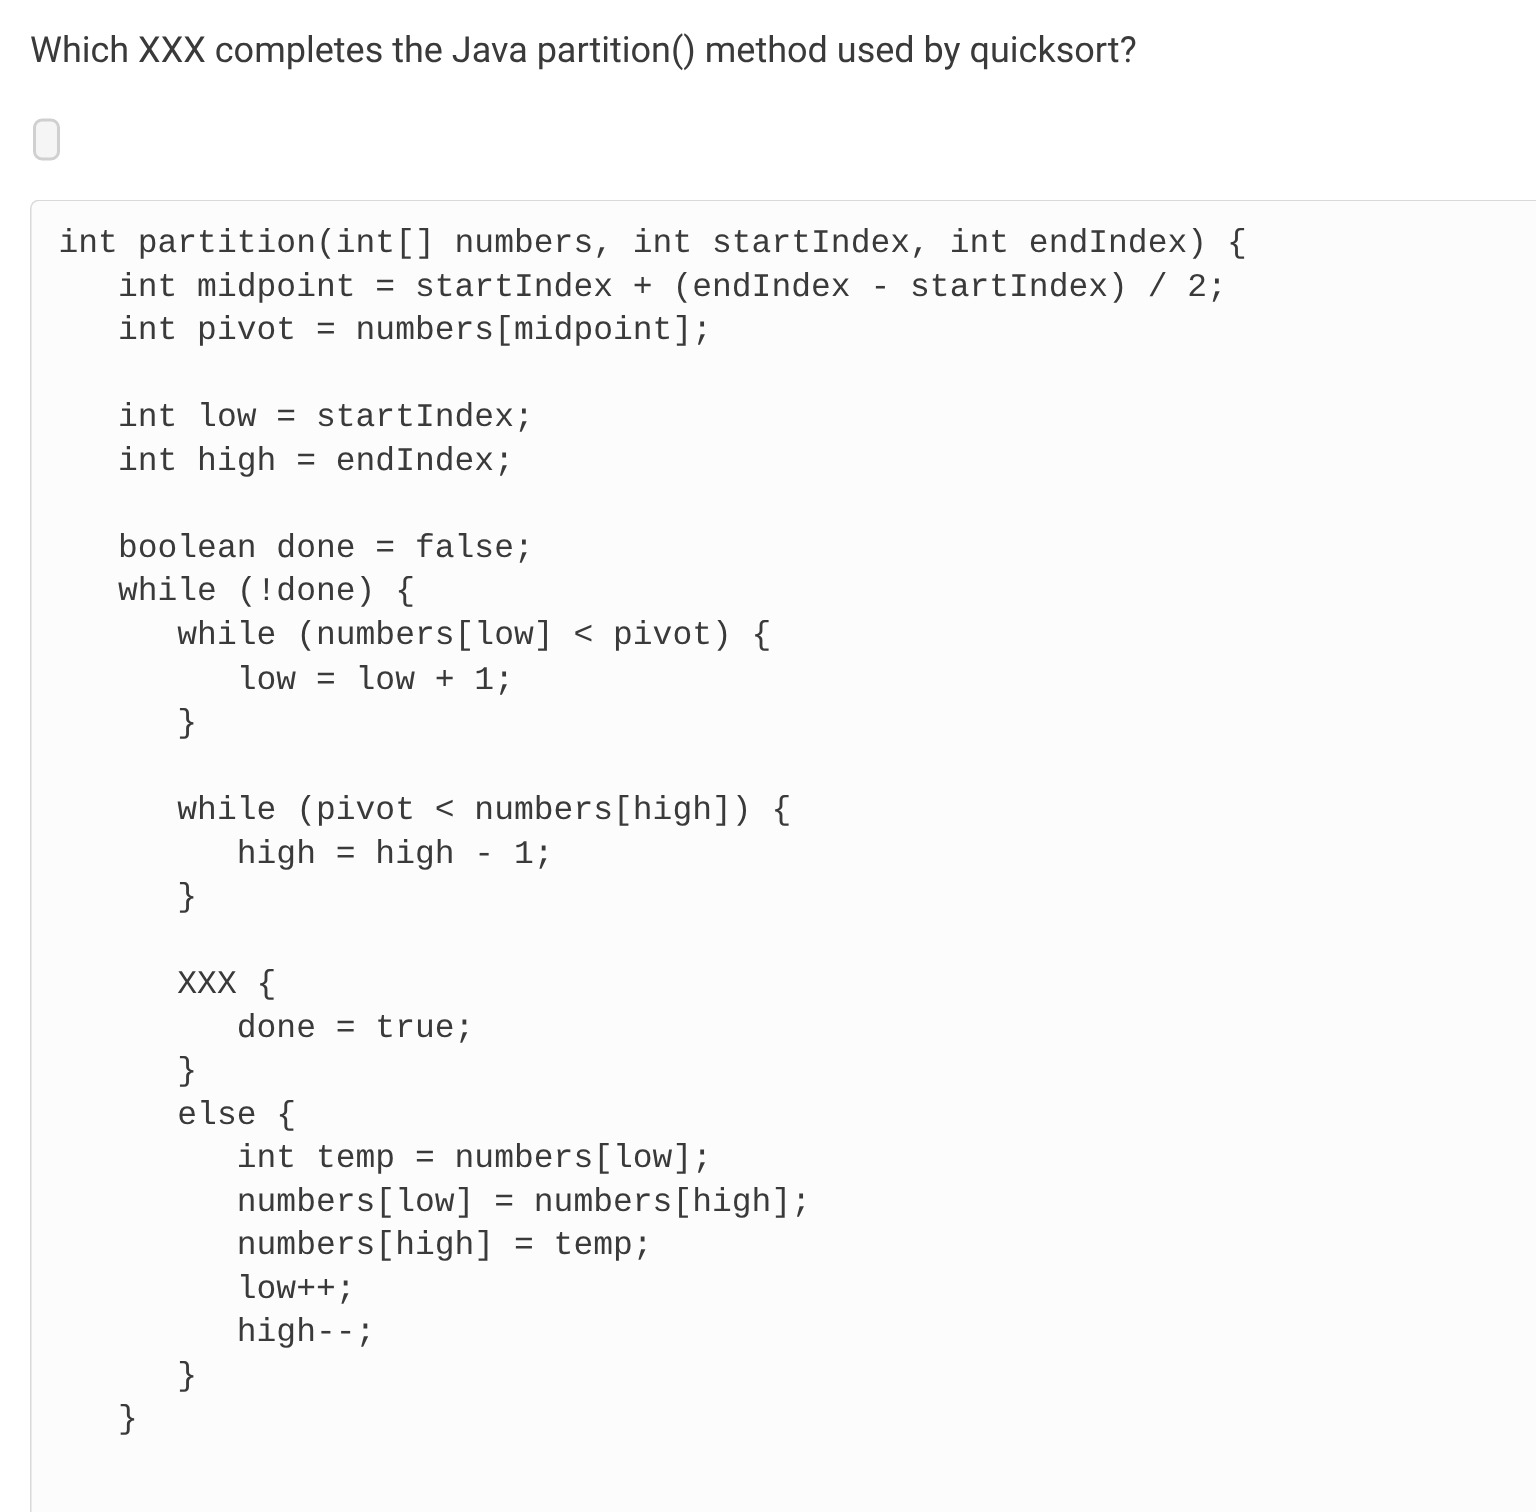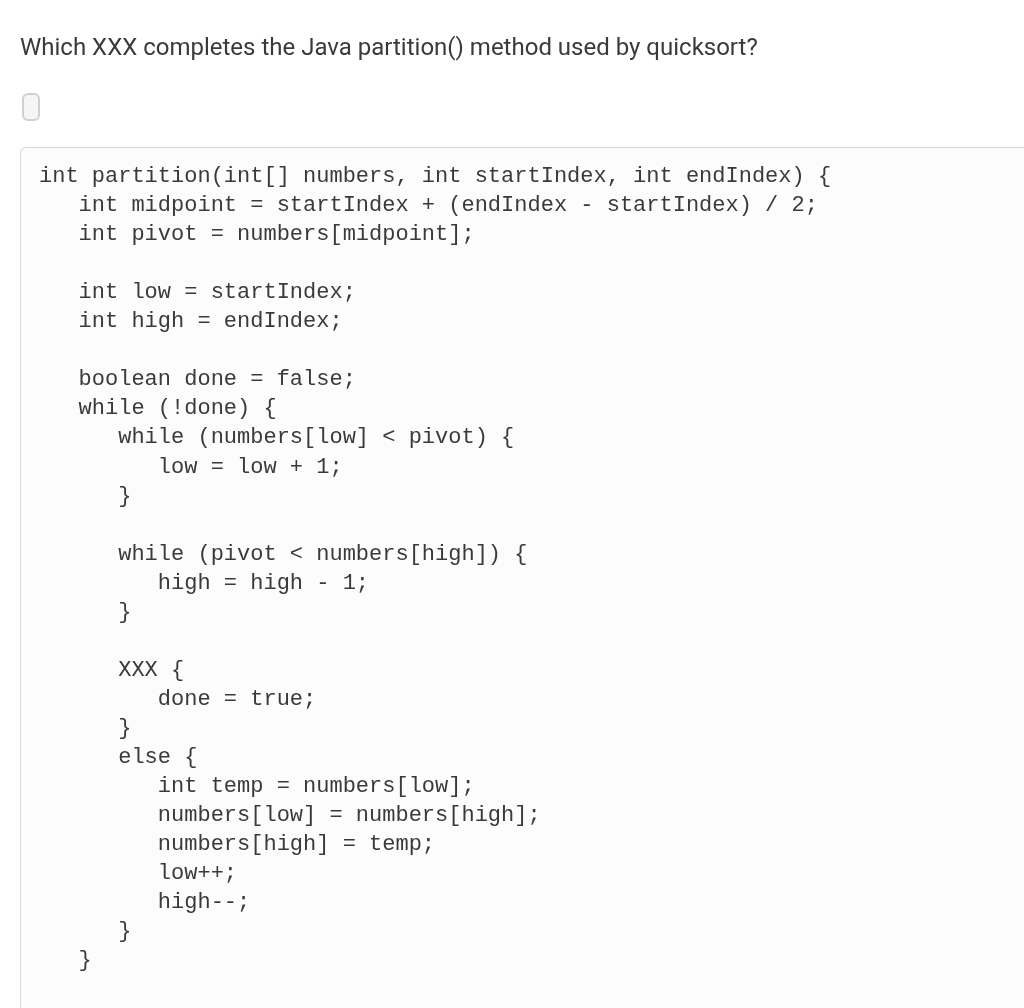--- a/index.html
+++ b/index.html
@@ -13,21 +13,20 @@
     padding: 18px 0 18px 20px;
     color: #333;
     width: 1024px;
   }
   .question-text {
     font-size: 24px;
     color: #3a3a3a;
     font-weight: 400;
     margin-bottom: 30px;
     line-height: 1.3;
-    margin-top: 14px;
   }
   .option-marker {
     display: inline-block;
     width: 18px;
     height: 28px;
     border: 2px solid #d0d0d0;
     border-radius: 6px;
     background: #f5f5f5;
     margin-bottom: 22px;
     margin-left: 2px;

